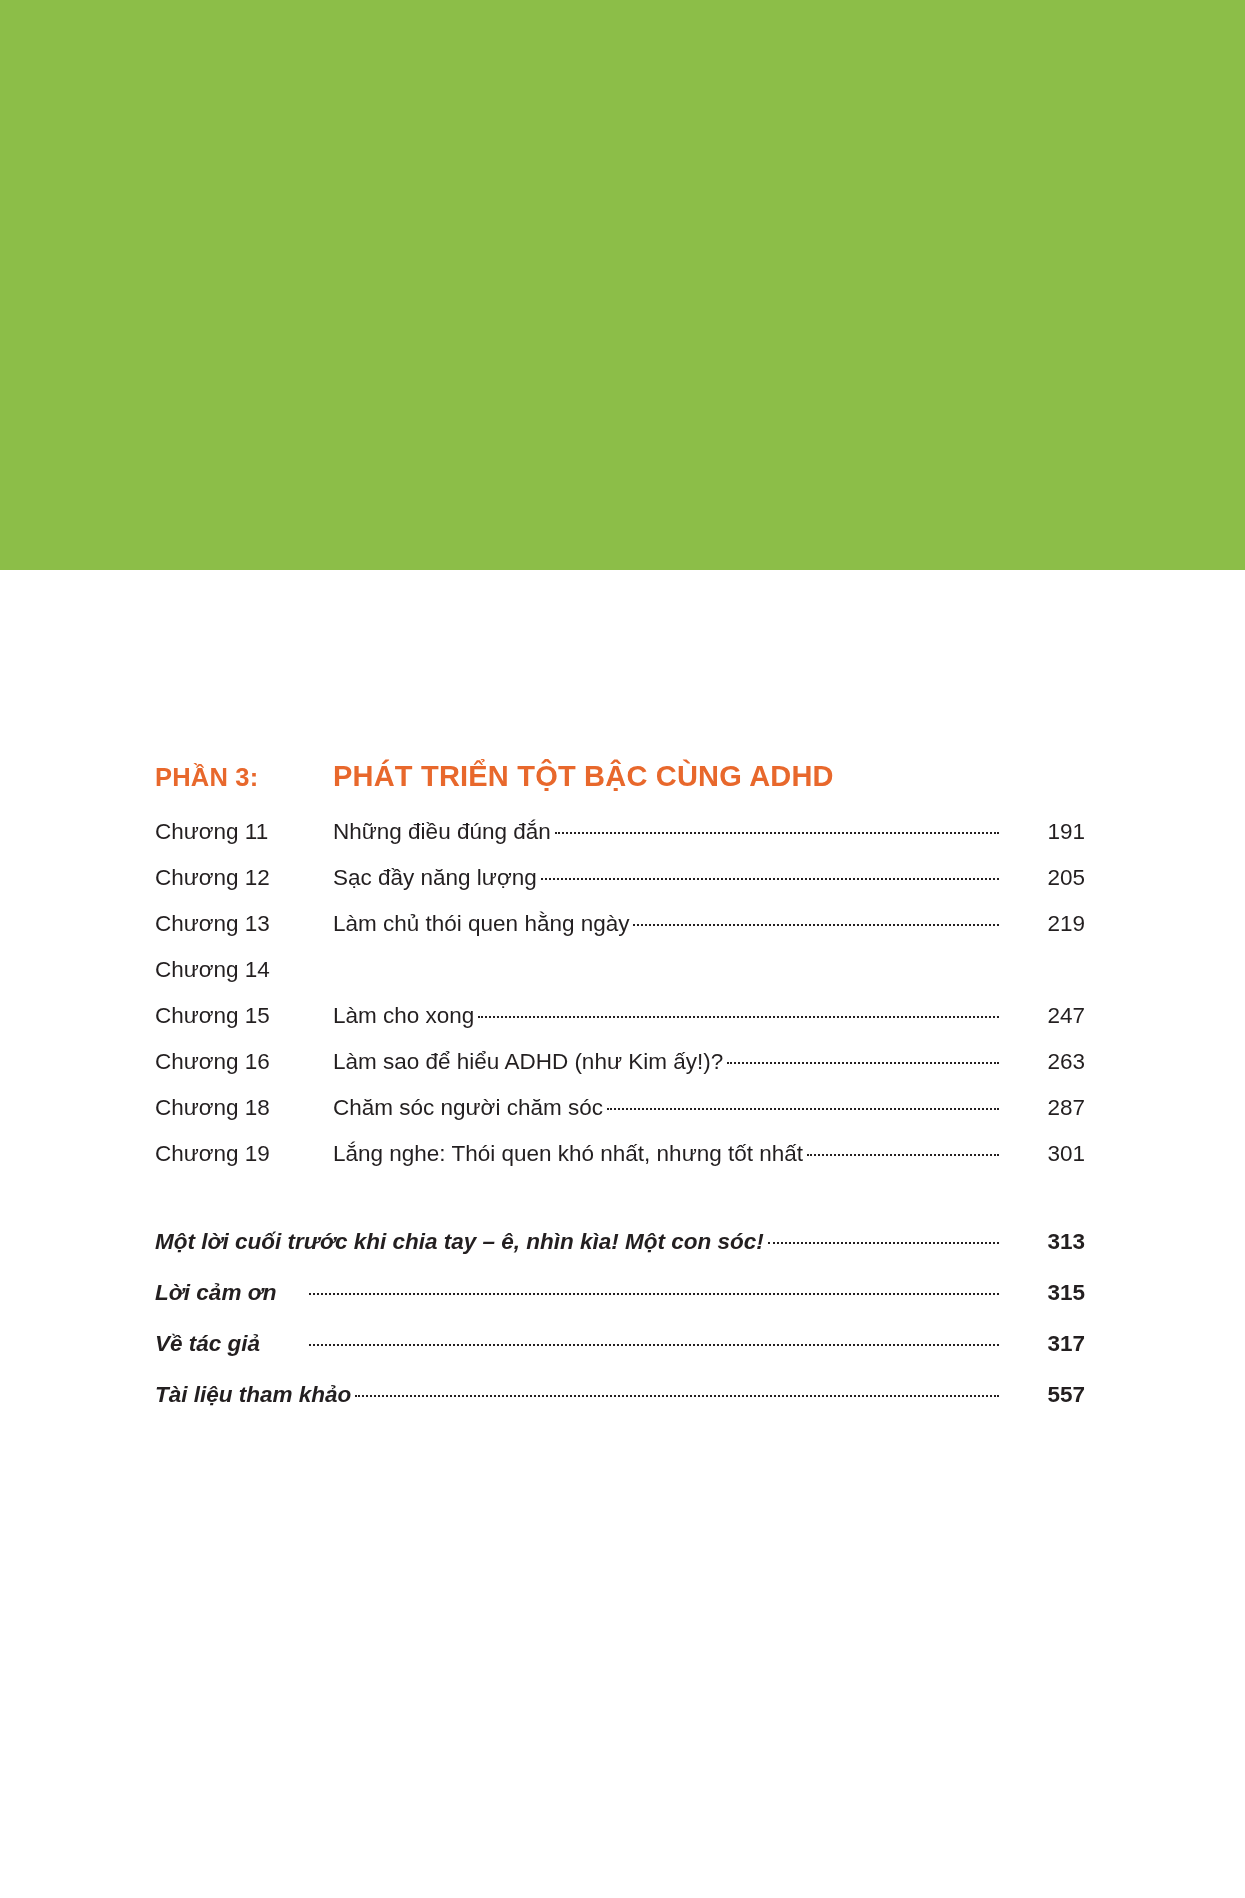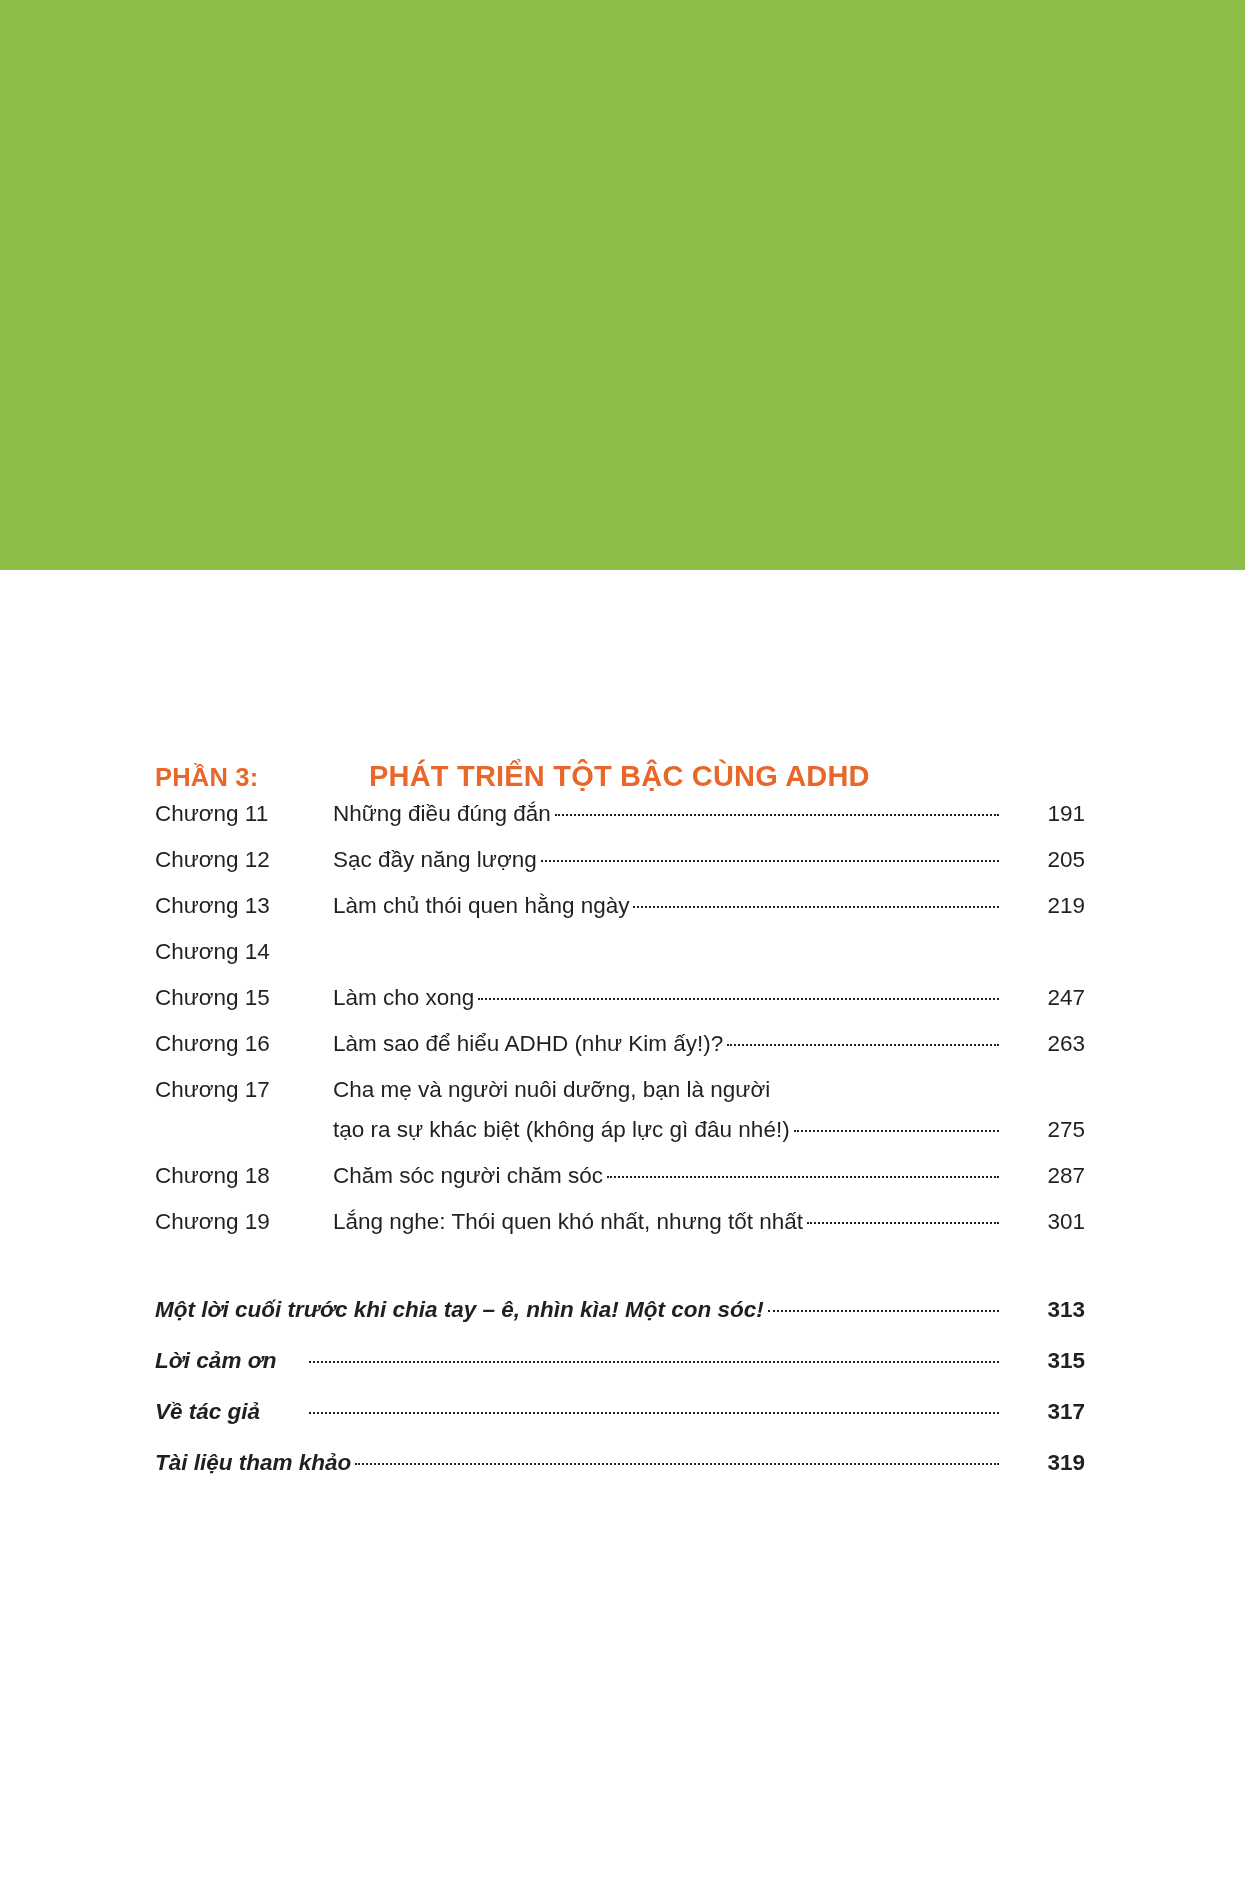--- a/index.html
+++ b/index.html
@@ -30,22 +30,21 @@
   }
   .toc {
     position: absolute;
     left: 155px;
     top: 190px;
     width: 930px;
   }
   .part-header {
     display: flex;
     align-items: baseline;
-    margin-bottom: 8px;
-    gap: 36px;
+    margin-bottom: 26px;
   }
   .part-label {
     width: 178px;
     flex: 0 0 178px;
     color: #e8682c;
     font-weight: bold;
     font-size: 25.5px;
     letter-spacing: 0.2px;
   }
   .part-title {
@@ -184,33 +183,20 @@
 
     <div class="toc-row">
       <div class="chapter-label">Chương 16</div>
       <div class="entry">
         <span class="entry-title">Làm sao để hiểu ADHD (như Kim ấy!)?</span>
         <span class="leader"></span>
         <span class="page-num">263</span>
       </div>
     </div>
 
-    <div class="toc-row multiline">
-      <div class="chapter-label">Chương 17</div>
-      <div class="entry">
-        <span class="two-line">
-          <span class="line1">Cha mẹ và người nuôi dưỡng, bạn là người</span>
-          <span class="line2">
-            <span class="entry-title">tạo ra sự khác biệt (không áp lực gì đâu nhé!)</span>
-            <span class="leader"></span>
-            <span class="page-num">275</span>
-          </span>
-        </span>
-      </div>
-    </div>
 
     <div class="toc-row">
       <div class="chapter-label">Chương 18</div>
       <div class="entry">
         <span class="entry-title">Chăm sóc người chăm sóc</span>
         <span class="leader"></span>
         <span class="page-num">287</span>
       </div>
     </div>
 
@@ -239,19 +225,19 @@
 
       <div class="back-row gap-label">
         <span class="entry-title">Về tác giả</span>
         <span class="leader"></span>
         <span class="page-num">317</span>
       </div>
 
       <div class="back-row">
         <span class="entry-title">Tài liệu tham khảo</span>
         <span class="leader"></span>
-        <span class="page-num">319</span>
+        <span class="page-num">557</span>
       </div>
 
     </div>
 
   </div>
 </div>
 
 </body></html>

